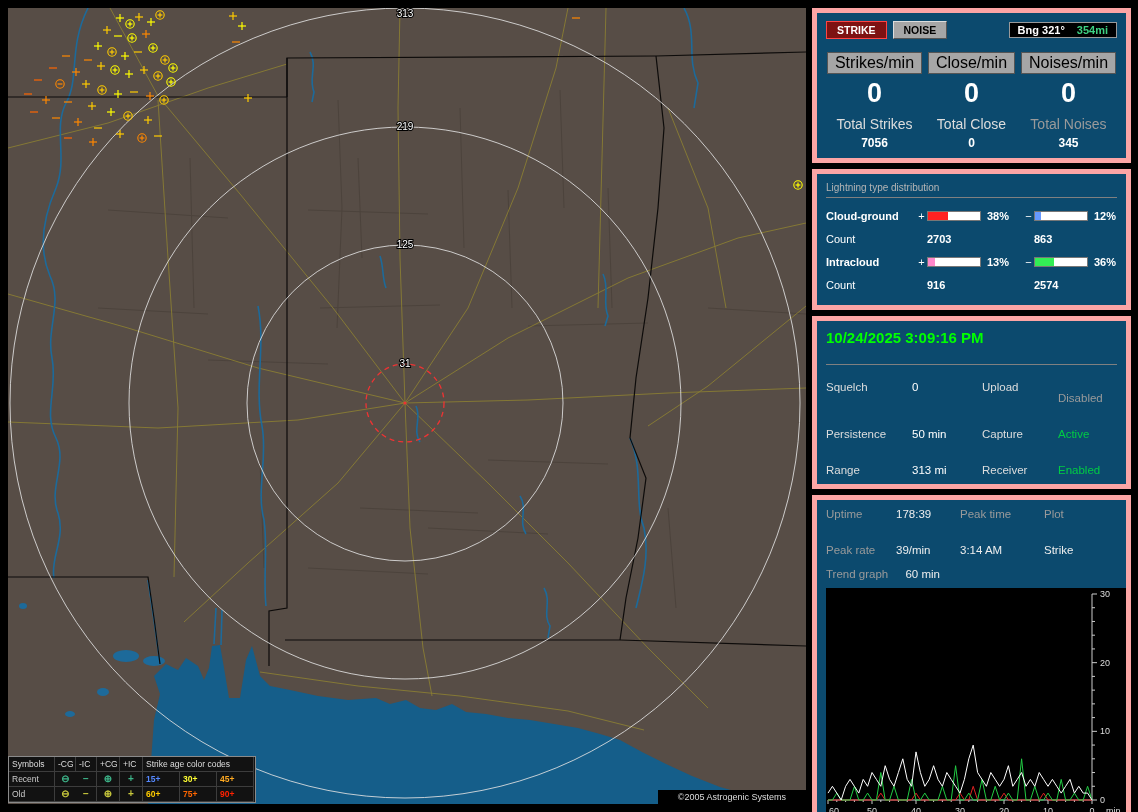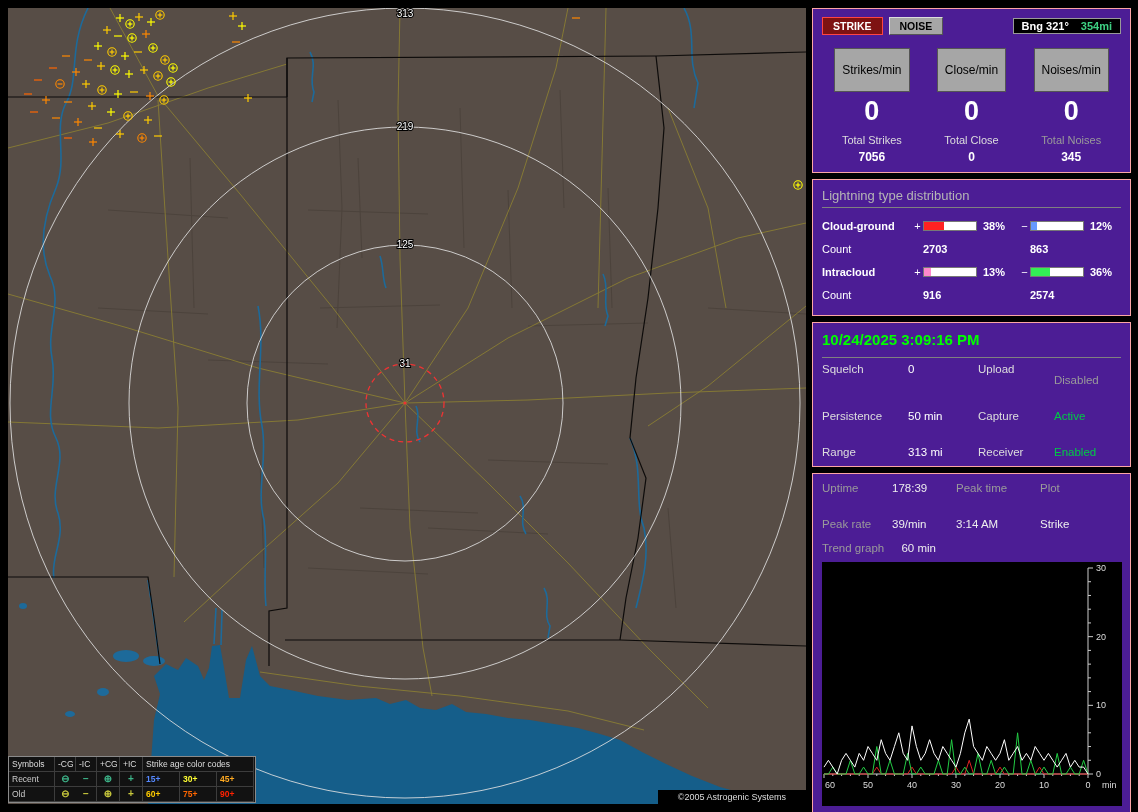--- a/index.html
+++ b/index.html
@@ -19,52 +19,52 @@
   .legend-grid>div{height:15px;line-height:14px;padding:0 3px;border-right:1px solid #3d3d3d;
     border-bottom:1px solid #3d3d3d;white-space:nowrap}
   .legend-grid>div:nth-child(8n){border-right:none}
   .lg-head{color:#ddd}
   .lg-sym{font-size:10px;text-align:center;font-weight:bold}
   .lg-age{font-weight:bold}
 
   
   #panel{position:absolute;left:812px;top:8px;width:319px;height:797px;display:flex;
     flex-direction:column;gap:6px;color:#ccc}
-  .pbox{border:1px solid #fca5a5;background:#4c1d95;padding:8px 9px}
+  .pbox{border:5px solid #fca5a5;background:#0c4a6e;padding:8px 9px}
   .btnrow{display:flex;gap:6px;align-items:center}
   .btn{font-size:10.5px;font-weight:bold;padding:2px 10px;border:1px solid;
     background:#a6a6a6;color:#000;border-color:#ddd #555 #555 #ddd;cursor:pointer;
     font-family:"Liberation Sans",sans-serif}
   .btn-strike{background:#7e1212;color:#fff;border-color:#f44}
   .bng{margin-left:auto;border:1px solid #999;background:#000;display:flex;gap:12px;
     padding:1px 8px;font-size:11px;font-weight:bold;color:#fff;align-items:center}
   .bng-range{color:#3ed183}
   .counters{display:flex;text-align:center;margin-top:13px}
   .counter{flex:1}
-  .chip{display:inline-block;font-size:12px;background:#a6a6a6;color:#000;
-    padding:14px 7px;border:1px solid #555}
+  .chip{display:inline-block;font-size:16px;background:#a6a6a6;color:#000;
+    padding:1px 7px;border:1px solid #555}
   .bigzero{font-size:27px;font-weight:bold;color:#fff;line-height:1.1;margin:5px 0 7px}
-  .tlabel{font-size:11px;color:#ddd}
+  .tlabel{font-size:14px;color:#ddd}
   .counter:nth-child(3) .tlabel{color:#9a9a9a}
   .tvalue{font-size:12px;color:#fff;font-weight:bold;margin-top:4px}
 
-  .dist-title{color:#b5b5b5;font-size:13px;padding-bottom:4px;border-bottom:1px solid #808080;
+  .dist-title{color:#b5b5b5;font-size:10px;padding-bottom:4px;border-bottom:1px solid #808080;
     margin-bottom:7px}
   .dist-row{display:grid;grid-template-columns:90px 11px 56px 40px 11px 56px 1fr;
     align-items:center;height:23px;font-size:11px;color:#fff}
   .dist-name{font-weight:bold}
   .dist-sign{text-align:center}
   .bar{display:inline-block;width:54px;height:10px;background:#fff;border:1px solid #777;
     overflow:hidden}
   .bar i{display:block;height:100%}
   .pct{font-weight:bold;padding-left:4px}
   .cnt{text-align:left;font-weight:bold}
 
-  .datetime{color:#00ff00;font-size:15px;font-weight:bold;padding-bottom:9px;
-    border-bottom:1px solid #808080;margin-bottom:5px;white-space:nowrap}
+  .datetime{color:#00ff00;font-size:15px;font-weight:bold;padding-bottom:18px;
+    border-bottom:1px solid #808080;margin-bottom:16px;white-space:nowrap}
   .status-grid{display:grid;grid-template-columns:86px 70px 76px 1fr;row-gap:24px;
     font-size:11.5px;color:#ddd}
   .status-grid .val{color:#fff}
 
   .stats-grid{display:grid;grid-template-columns:70px 64px 84px 1fr;row-gap:24px;
     font-size:11.5px}
   .klabel{color:#9a9a9a}
   .kval{color:#eee}
   .trendrow{margin-top:12px;font-size:11.5px}
   .trendrow .klabel{margin-right:14px}

